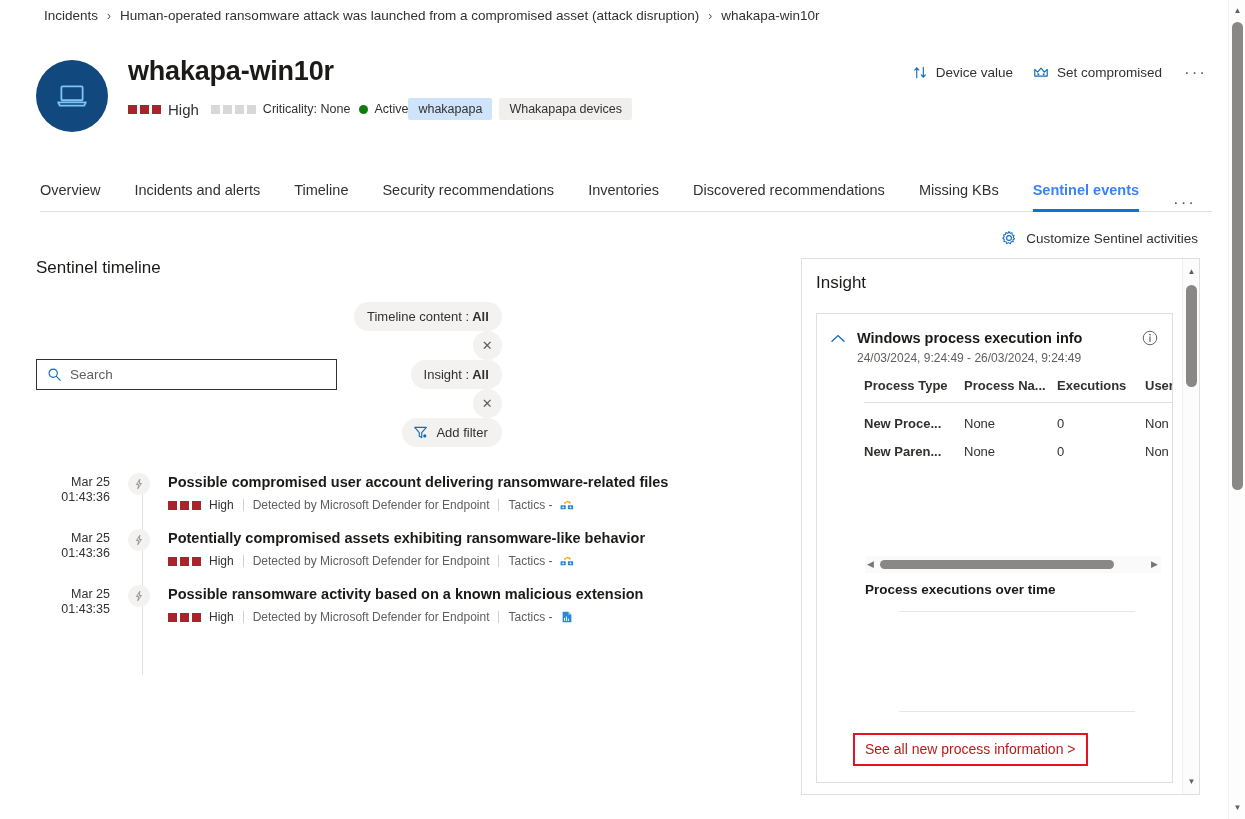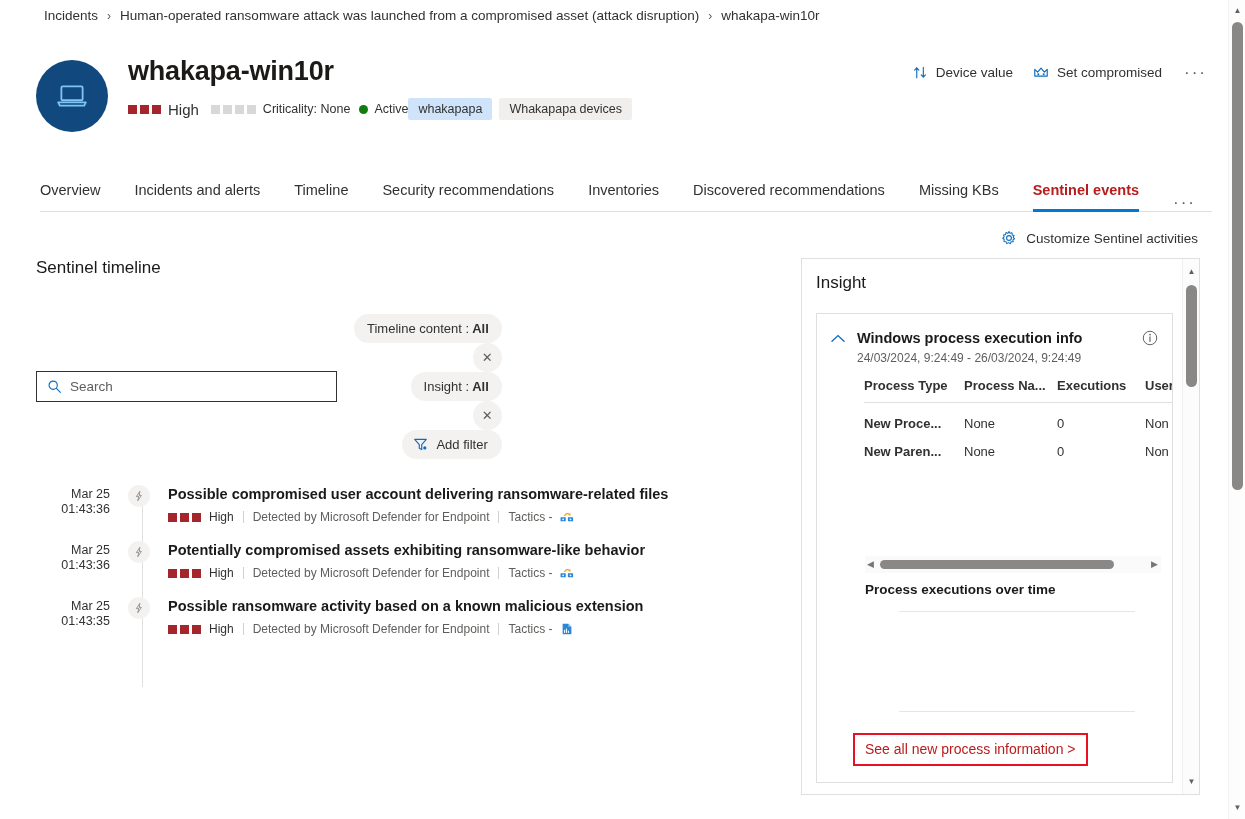--- a/index.html
+++ b/index.html
@@ -116,21 +116,21 @@
   }
   .tab {
     position: relative;
     font-size: 14.5px;
     color: #323130;
     padding: 10px 0 13px 0;
     margin-right: 34px;
     cursor: pointer;
     white-space: nowrap;
   }
-  .tab.active { font-weight: bold; color: #b91c1c; }
+  .tab.active { font-weight: bold; color: #3b82f6; }
   .tab.active::after {
     content: "";
     position: absolute;
     left: 0; right: 0; bottom: -1px;
     height: 3px;
     background: #0078d4;
   }
   .tab-more {
     font-size: 17px; color: #605e5c;
     letter-spacing: 2px; line-height: 1;
@@ -151,21 +151,21 @@
 
   
   .left-col {
     position: absolute;
     left: 36px; top: 258px;
     width: 740px;
   }
   .section-title {
     font-size: 17px;
     color: #1b1a19;
-    margin-bottom: 36px;
+    margin-bottom: 24px;
   }
 
   .filter-row { display: flex; align-items: center; }
   .search-box {
     position: relative;
     width: 301px; height: 31px;
     border: 1px solid #323130;
     background: #fff;
     display: flex; align-items: center;
     padding-left: 10px;

